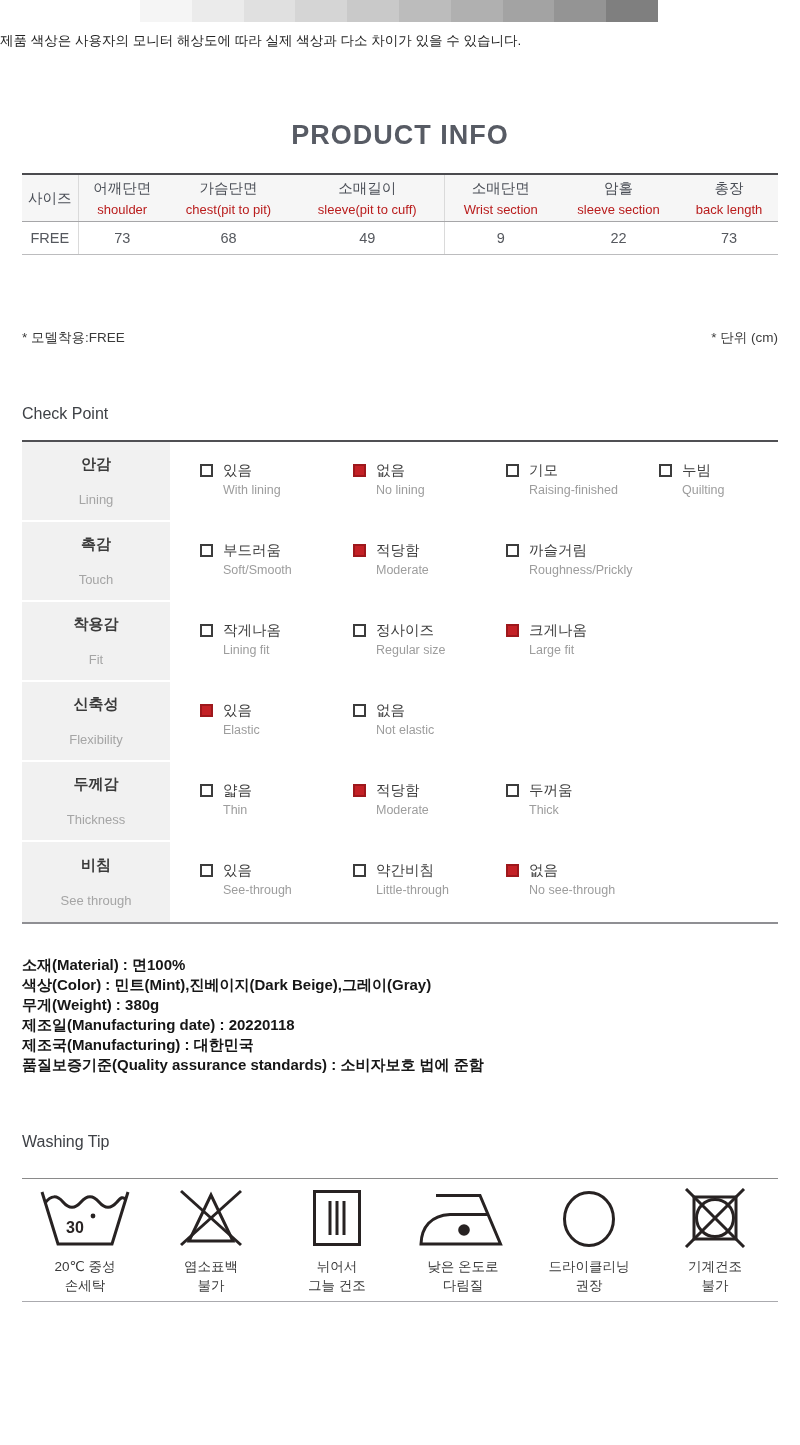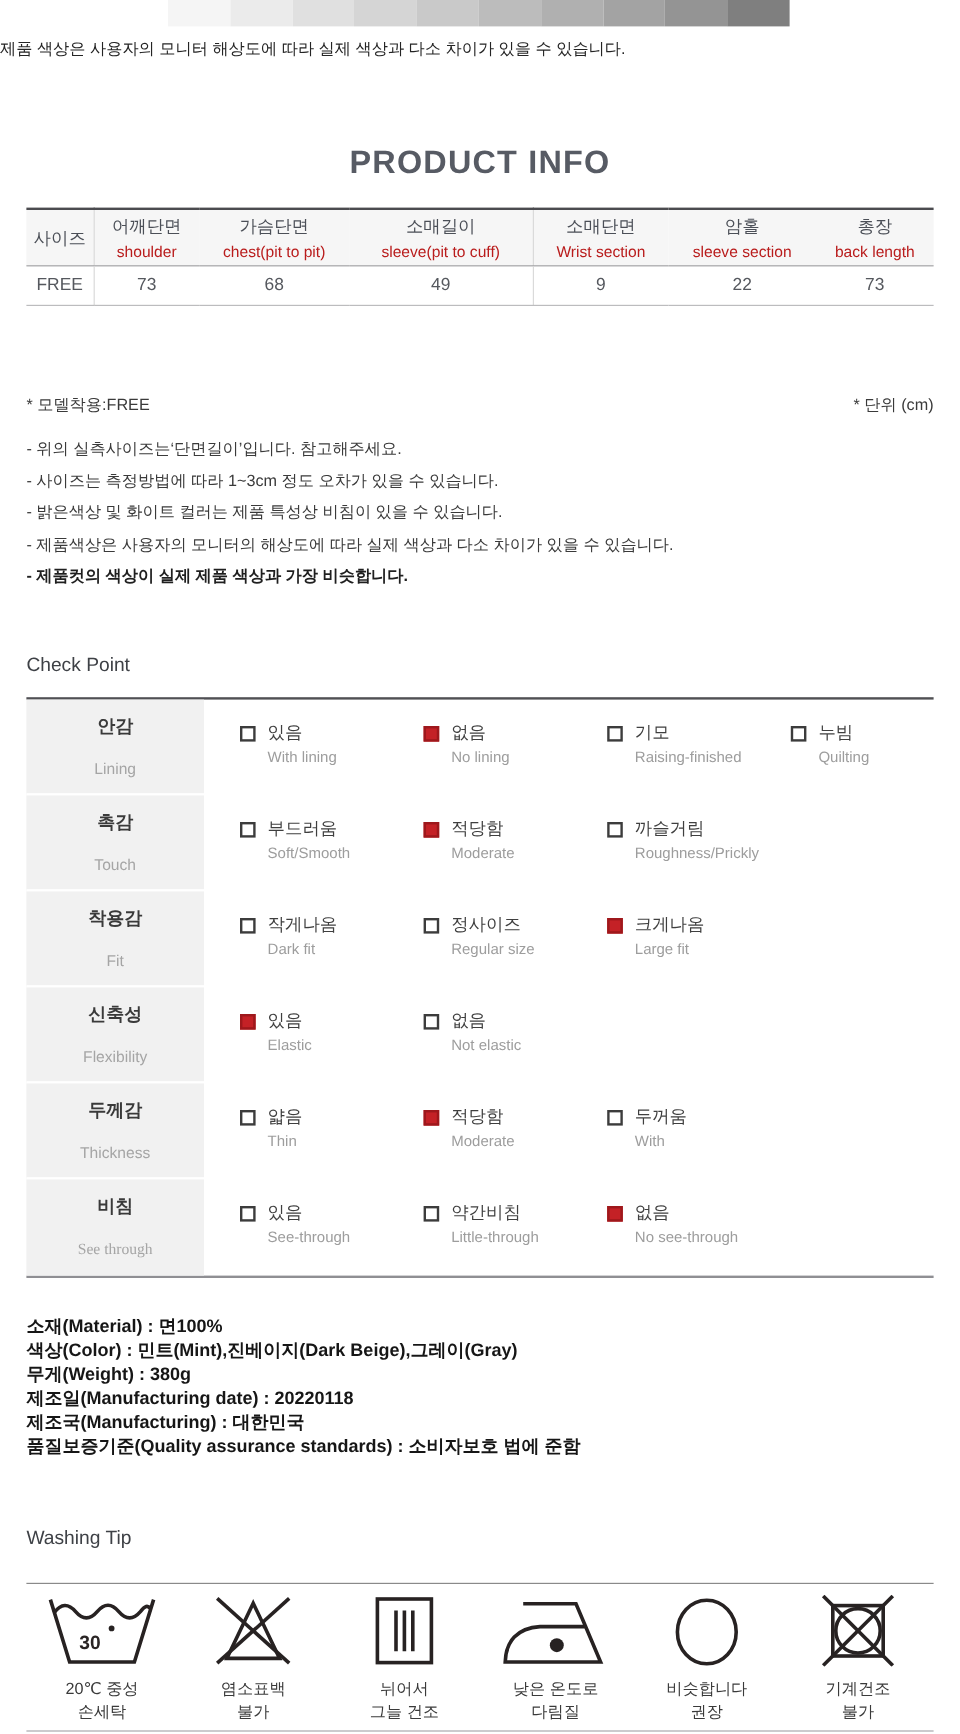--- a/index.html
+++ b/index.html
@@ -34,21 +34,21 @@
   .notes-top { display:flex; justify-content:space-between; margin-bottom:19px;gap:47px; }
   .note-item { margin-top:11px; line-height:1.15; }
   .note-item.bold { font-weight:bold; color:#1f1f1f; }
 
   
   .section-heading { margin:58px 22px 0; font-size:16px; color:#3e4146; }
   .check-table { margin:17px 22px 0; border-top:2px solid #505054; border-bottom:2px solid #8f8f93; }
   .check-row { display:flex; height:80px; }
   .check-label { width:148px; background:#f1f1f1; display:flex; flex-direction:column;
     justify-content:center; align-items:center; border-bottom:2px solid #fff; flex:none; }
-  .check-row:last-child .check-label { border-bottom:none;font-family:Liberation Serif, serif; }
+  .check-row:last-child .check-label { border-bottom:none; }
   .check-label .ko { font-weight:bold; font-size:15px; color:#3a3a3a; }
   .check-label .en { font-size:13px; color:#a5a5a5; margin-top:18px; }
   .check-opts { flex:1; display:flex; padding:21px 0 0 30px; }
   .opt { width:153px; display:flex; flex:none; }
   .cb { width:13px; height:13px; border:2px solid #3c3c3c; background:#fff;
     margin:1px 10px 0 0; flex:none; }
   .cb.checked { background:var(--accent,#c42126); border-color:#9e181c; }
   .opt .ko { font-size:14.5px; color:#3f3f3f; line-height:1.1; }
   .opt .en { font-size:12.5px; color:#9d9d9d; margin-top:5px; line-height:1.1; }
 
@@ -140,27 +140,20 @@
         </tr>
       </tbody>
   </table>
 </div>
 
 <div class="notes">
   <div class="notes-top">
     <span>* 모델착용:FREE</span>
     <span>* 단위 (cm)</span>
   </div>
-  <div>
-      <div class="note-item">- 위의 실측사이즈는‘단면길이’입니다. 참고해주세요.</div>
-      <div class="note-item">- 사이즈는 측정방법에 따라 1~3cm 정도 오차가 있을 수 있습니다.</div>
-      <div class="note-item">- 밝은색상 및 화이트 컬러는 제품 특성상 비침이 있을 수 있습니다.</div>
-      <div class="note-item">- 제품색상은 사용자의 모니터의 해상도에 따라 실제 색상과 다소 차이가 있을 수 있습니다.</div>
-      <div class="note-item bold">- 제품컷의 색상이 실제 제품 색상과 가장 비슷합니다.</div>
-    </div>
 </div>
 
 <div class="section-heading">Check Point</div>
 <div class="check-table">
     <div class="check-row">
       <div class="check-label">
         <div class="ko">안감</div>
         <div class="en">Lining</div>
       </div>
       <div class="check-opts">
@@ -226,21 +219,21 @@
     <div class="check-row">
       <div class="check-label">
         <div class="ko">착용감</div>
         <div class="en">Fit</div>
       </div>
       <div class="check-opts">
         <div class="opt">
           <span class="cb"></span>
           <div>
             <div class="ko">작게나옴</div>
-            <div class="en">Dark fit</div>
+            <div class="en">Lining fit</div>
           </div>
         </div>
         <div class="opt">
           <span class="cb"></span>
           <div>
             <div class="ko">정사이즈</div>
             <div class="en">Regular size</div>
           </div>
         </div>
         <div class="opt">
@@ -291,21 +284,21 @@
           <span class="cb checked"></span>
           <div>
             <div class="ko">적당함</div>
             <div class="en">Moderate</div>
           </div>
         </div>
         <div class="opt">
           <span class="cb"></span>
           <div>
             <div class="ko">두꺼움</div>
-            <div class="en">With</div>
+            <div class="en">Thick</div>
           </div>
         </div>
       </div>
     </div>
     <div class="check-row">
       <div class="check-label">
         <div class="ko">비침</div>
         <div class="en">See through</div>
       </div>
       <div class="check-opts">
@@ -398,21 +391,21 @@
         <div>다림질</div>
       </div>
     </div>
     <div class="wash-item">
       <div class="wash-icon">
         <svg width="58" height="60" viewBox="0 0 58 60">
           <ellipse cx="29" cy="31" rx="24.5" ry="26.5"></ellipse>
         </svg>
       </div>
       <div class="wash-label">
-        <div>비슷합니다</div>
+        <div>드라이클리닝</div>
         <div>권장</div>
       </div>
     </div>
     <div class="wash-item">
       <div class="wash-icon">
         <svg width="68" height="60" viewBox="0 0 68 60">
           <rect x="13" y="9" width="42" height="42"></rect>
           <circle class="o" cx="34" cy="30" r="18.5"></circle>
           <path d="M5,1 L63,59"></path>
           <path d="M63,1 L5,59"></path>

